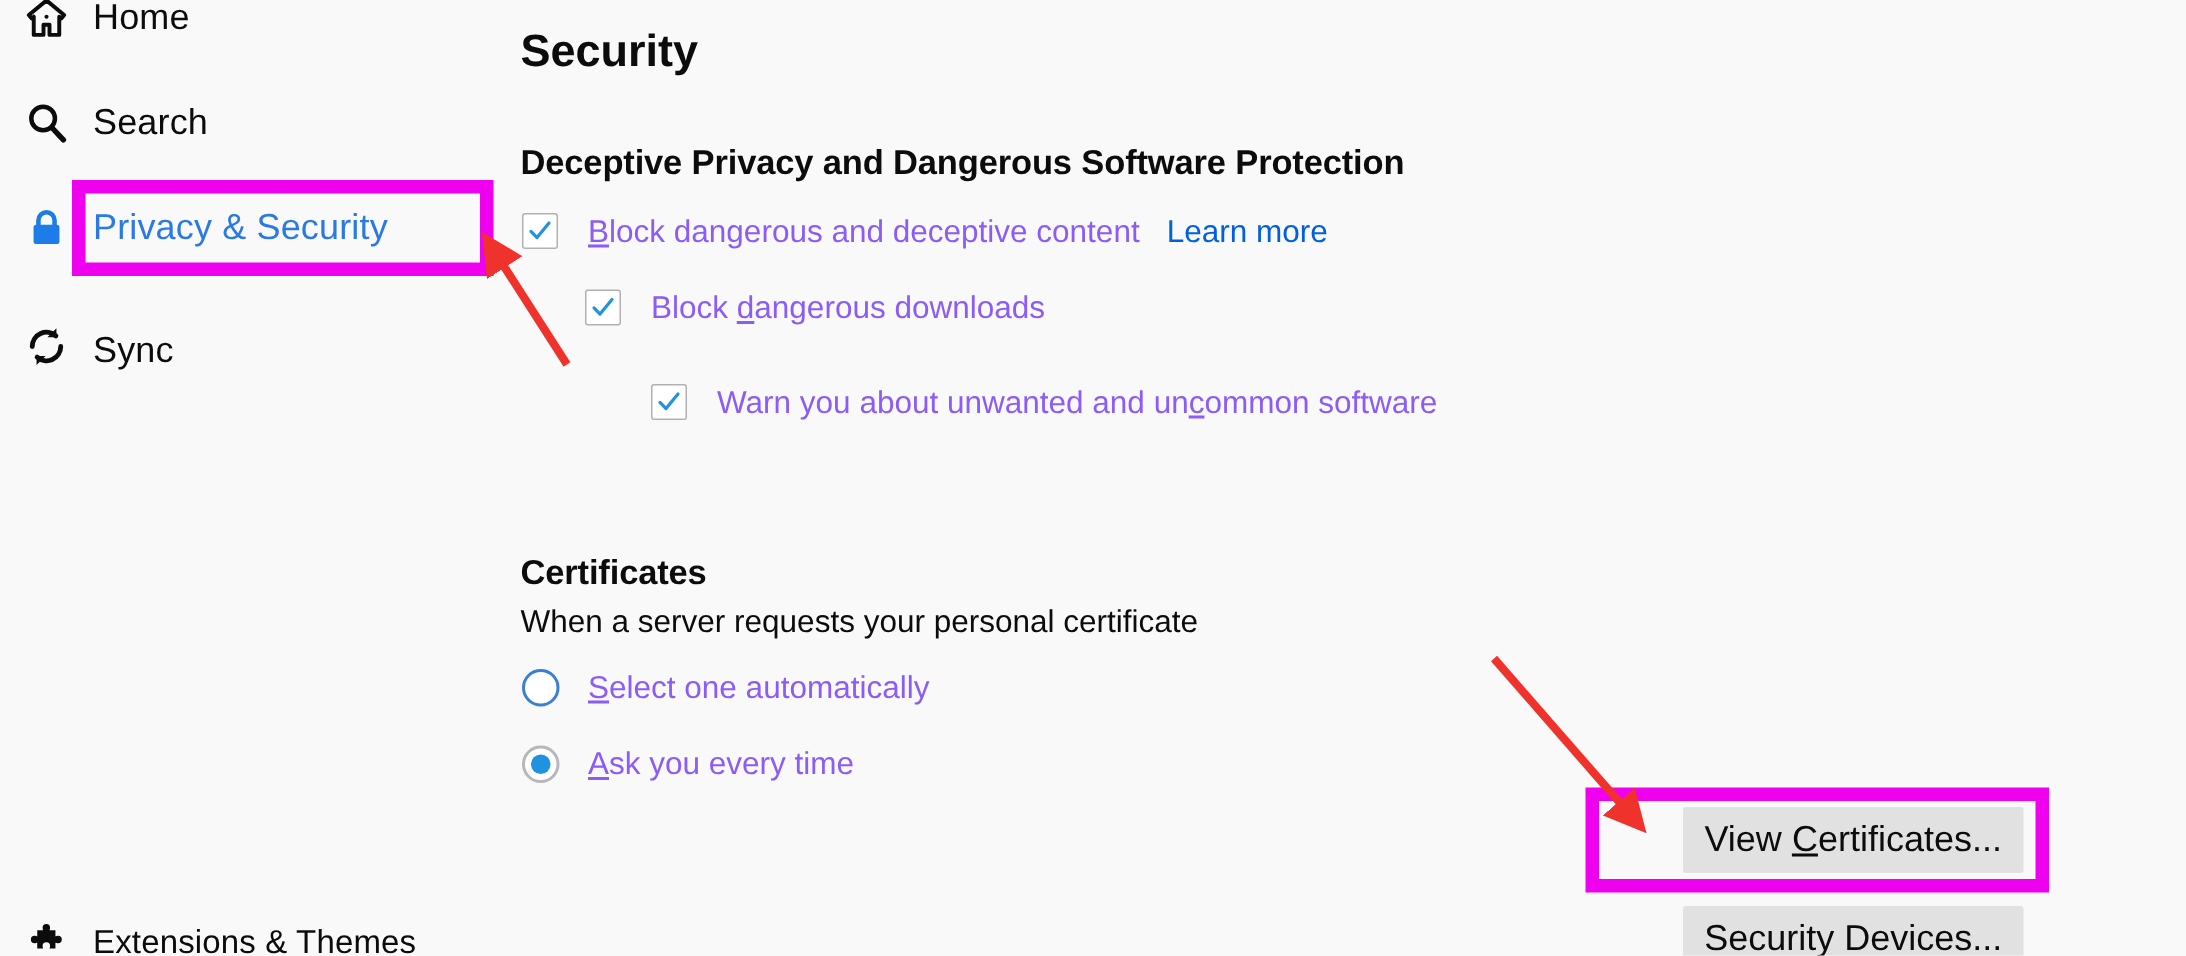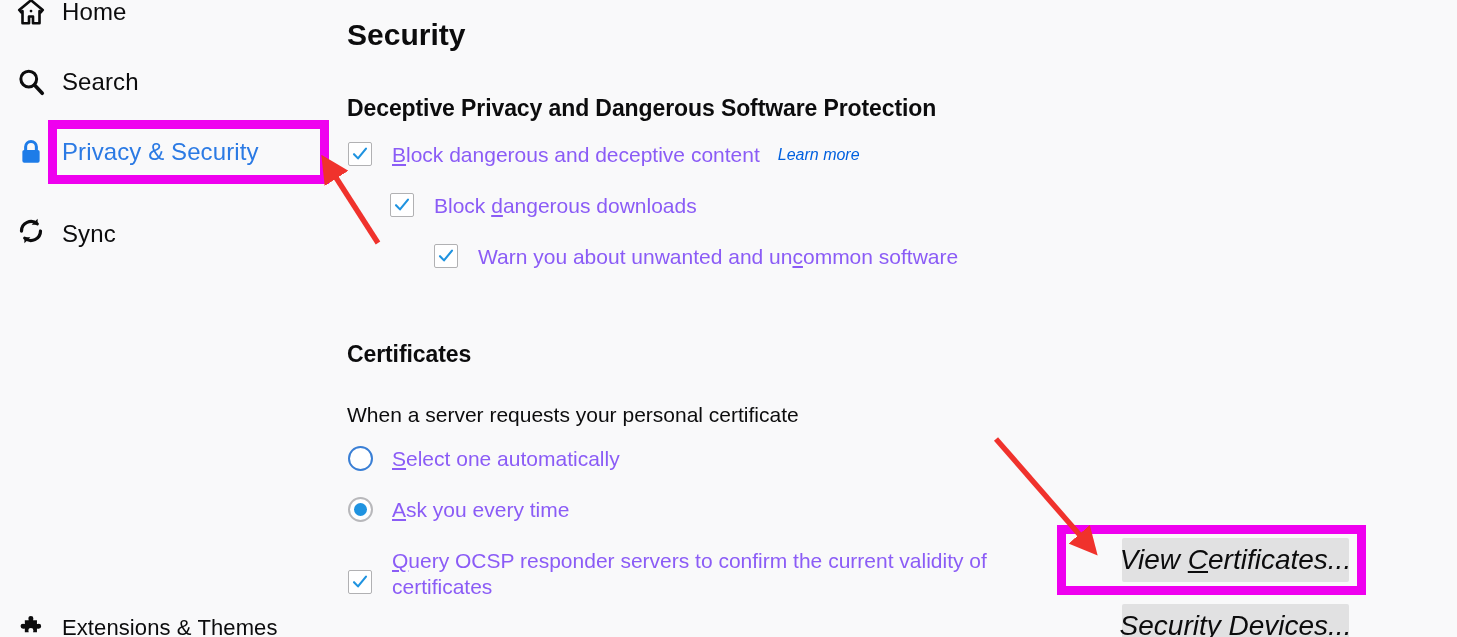--- a/index.html
+++ b/index.html
@@ -87,21 +87,21 @@
     position: absolute;
     left: 0;
     font-size: 23px;
     line-height: 28px;
     font-weight: 700;
     color: #0c0c0d;
     margin: 0;
     letter-spacing: -0.1px;
   }
   #heading-deceptive { top: 94px; }
-  #heading-certificates { top: 340px; }
+  #heading-certificates { top: 367px; }
 
   .desc-line {
     position: absolute;
     left: 0;
     top: 402px;
     font-size: 21px;
     line-height: 26px;
     color: #0c0c0d;
   }
 
@@ -151,60 +151,58 @@
     width: 13px;
     height: 13px;
     border-radius: 50%;
     background: #1f93e0;
   }
 
   #row-block-dangerous { left: 1px; top: 142px; }
   #row-block-dangerous .label { margin-left: 20px; }
   #row-block-downloads { left: 43px; top: 193px; }
   #row-block-downloads .label { margin-left: 20px; }
-  #row-warn-unwanted { left: 43px; top: 244px; padding-left: 44px; }
+  #row-warn-unwanted { left: 43px; top: 256px; padding-left: 44px; }
   #row-warn-unwanted .label { margin-left: 20px; }
 
   #row-select-auto { left: 1px; top: 446px; }
   #row-select-auto .label { margin-left: 19px; }
   #row-ask-every { left: 1px; top: 497px; }
   #row-ask-every .label { margin-left: 19px; }
 
   #row-ocsp { left: 1px; top: 548px; width: 740px; }
   #row-ocsp .cb { margin-top: 22px; }
   #row-ocsp .label { margin-left: 20px; width: 700px; }
 
   .learn-more {
-    font-size: 16px;
+    font-size: 21px;
     line-height: 26px;
     color: #0060df;
     margin-left: 18px;
     white-space: nowrap;
     cursor: pointer;
-    font-style: italic;
   }
 
   
   .btn {
     position: absolute;
     background: #e1e1e2;
     border: none;
     border-radius: 2px;
     color: #0c0c0d;
     font-family: "Liberation Sans", sans-serif;
-    font-size: 28px;
+    font-size: 24px;
     line-height: 26px;
     padding: 0;
     display: flex;
     align-items: center;
     justify-content: center;
     box-sizing: border-box;
     cursor: pointer;
     white-space: nowrap;
-    font-style: italic;
   }
   #btn-view-certificates {
     left: 1122px;
     top: 538px;
     width: 227px;
     height: 44px;
   }
   #btn-security-devices {
     left: 1122px;
     top: 604px;
@@ -333,28 +331,20 @@
       <span class="label"><span class="accesskey">S</span><span>elect one automatically</span></span>
     </div>
 
     <div class="row" id="row-ask-every">
       <span class="radio on">
         <span class="dot"></span>
       </span>
       <span class="label"><span class="accesskey">A</span><span>sk you every time</span></span>
     </div>
 
-    <div class="row" id="row-ocsp">
-      <span class="cb">
-        <svg width="18" height="18" viewBox="0 0 18 18">
-          <polyline points="3,9.2 7,13.4 15,3.6" fill="none" stroke="#1f93e0" stroke-width="2.1" stroke-linecap="round" stroke-linejoin="round"></polyline>
-        </svg>
-      </span>
-      <span class="label wrap"><span class="accesskey">Q</span><span>uery OCSP responder servers to confirm the current validity of certificates</span></span>
-    </div>
   </div>
 
   <button class="btn" id="btn-view-certificates">
     <span>View&nbsp;<span class="accesskey">C</span>ertificates...</span>
   </button>
 
   <button class="btn" id="btn-security-devices">
     <span>Security Devices...</span>
   </button>
 

